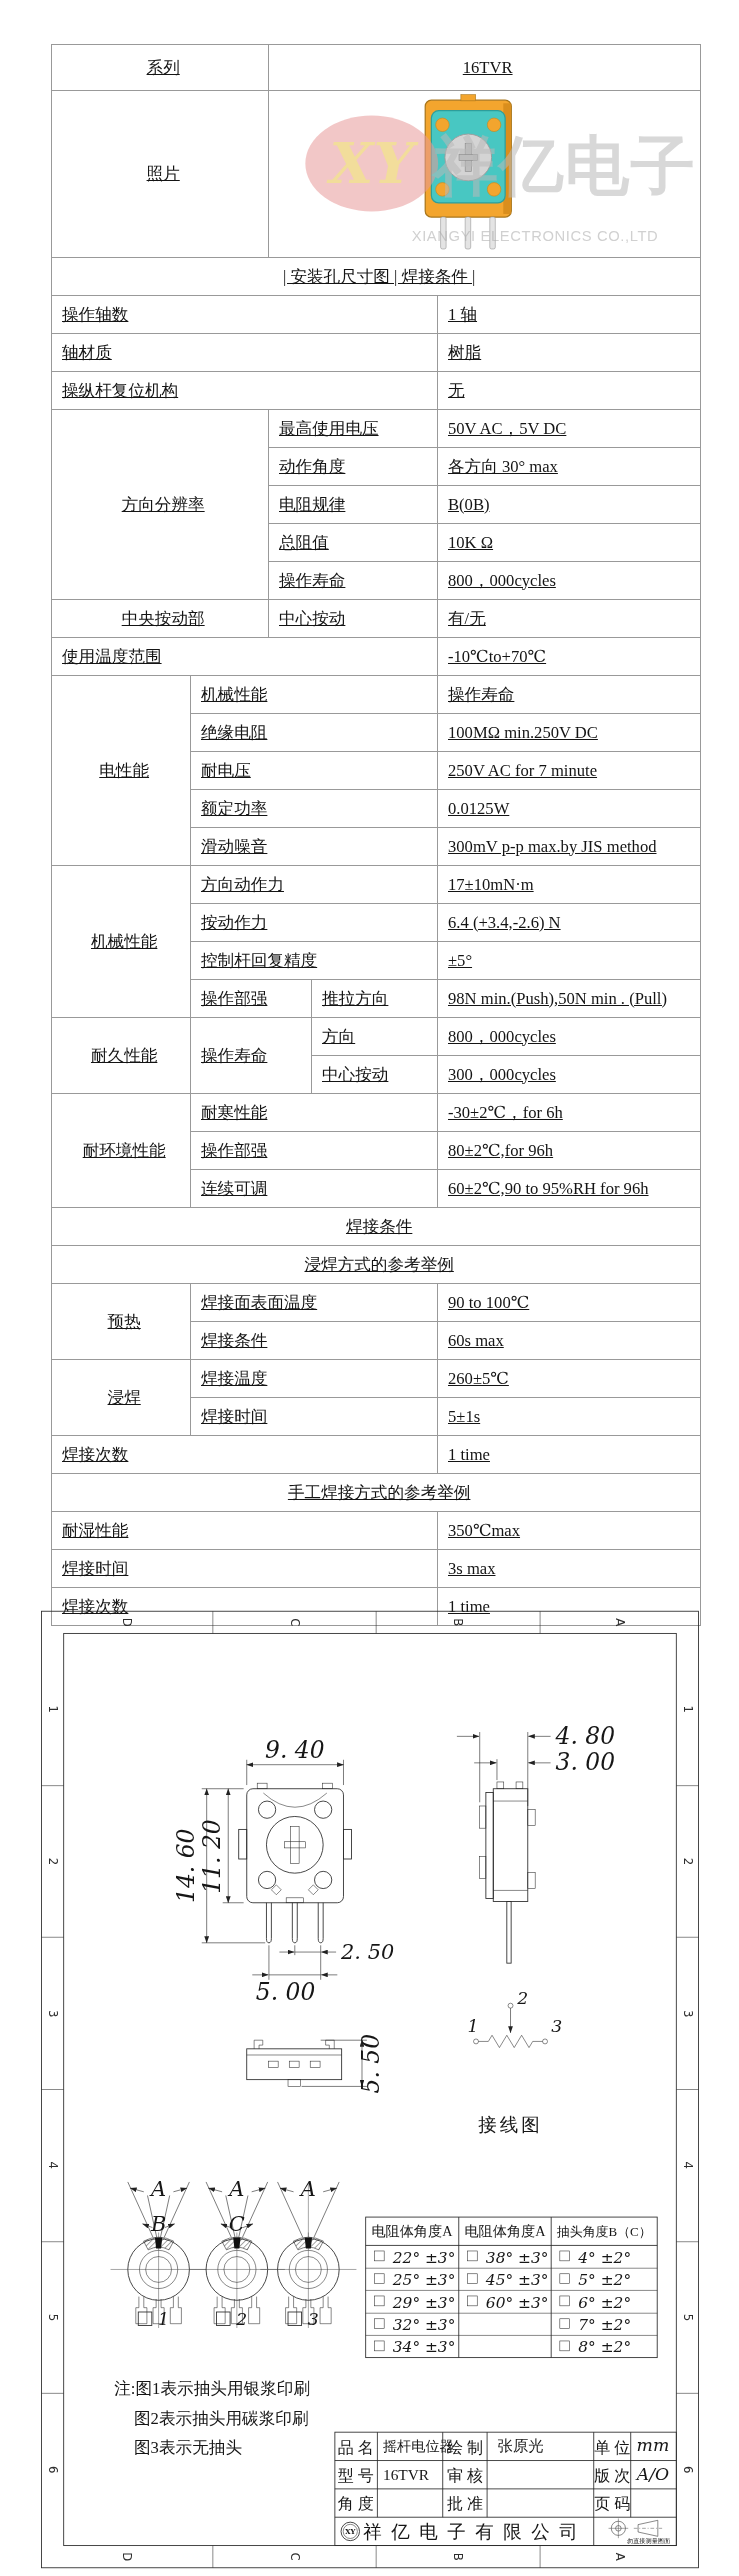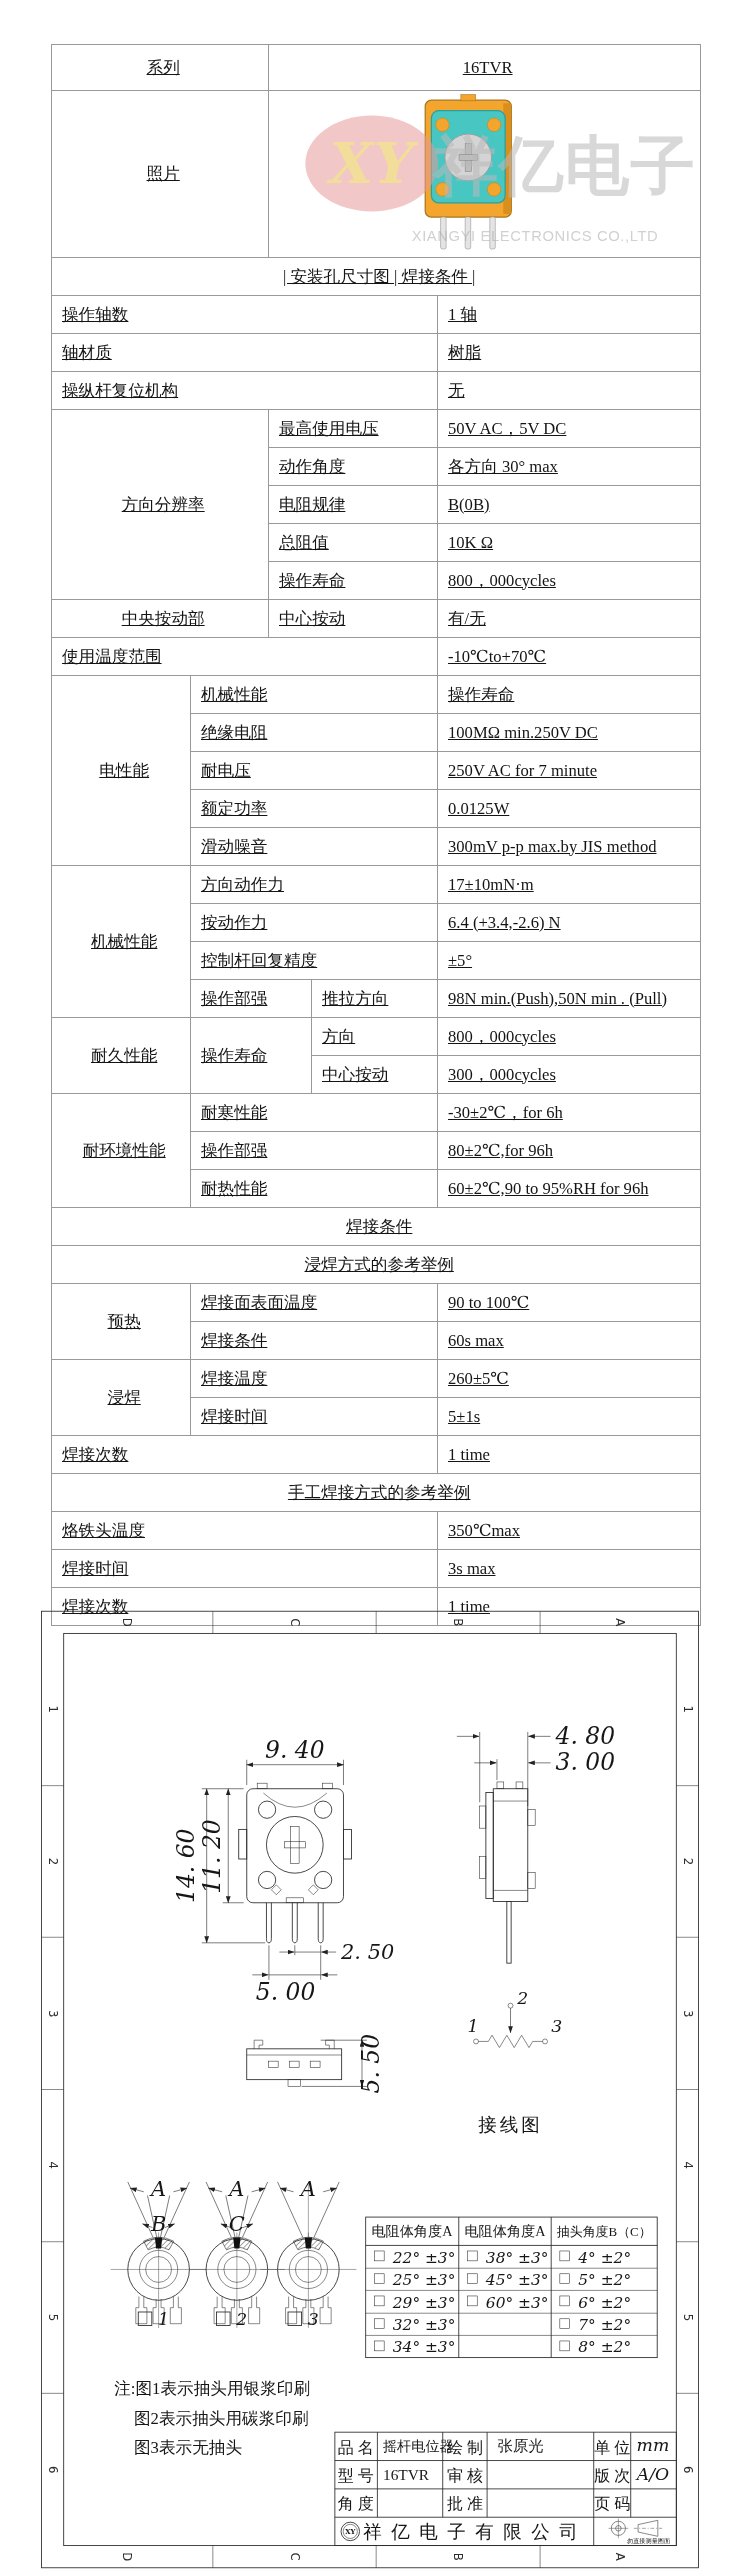--- a/index.html
+++ b/index.html
@@ -180,21 +180,21 @@
       <tr>
           <td rowspan="3" class="grp">耐环境性能</td>
           <td colspan="3">耐寒性能</td>
           <td>-30±2℃，for 6h</td>
         </tr>
       <tr>
           <td colspan="3">操作部强</td>
           <td>80±2℃,for 96h</td>
         </tr>
       <tr>
-          <td colspan="3">耐热性能</td>
+          <td colspan="3">连续可调</td>
           <td>60±2℃,90 to 95%RH for 96h</td>
         </tr>
 
       <tr class="h56">
           <td colspan="5">焊接条件</td>
         </tr>
       <tr class="h56">
           <td colspan="5">浸焊方式的参考举例</td>
         </tr>
 
@@ -218,21 +218,21 @@
         </tr>
       <tr>
           <td colspan="4">焊接次数</td>
           <td>1 time</td>
         </tr>
 
       <tr class="h56">
           <td colspan="5">手工焊接方式的参考举例</td>
         </tr>
       <tr>
-          <td colspan="4">烙铁头温度</td>
+          <td colspan="4">耐湿性能</td>
           <td>350℃max</td>
         </tr>
       <tr>
           <td colspan="4">焊接时间</td>
           <td>3s max</td>
         </tr>
       <tr>
           <td colspan="4">焊接次数</td>
           <td>1 time</td>
         </tr>

